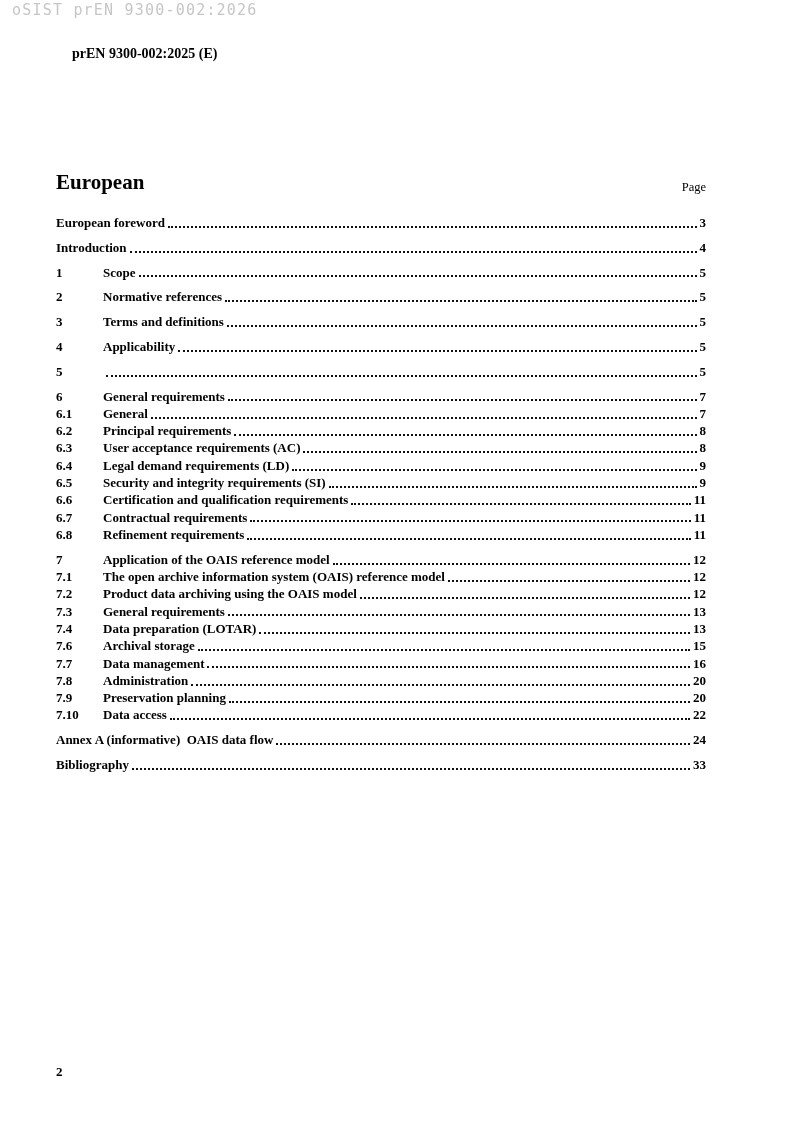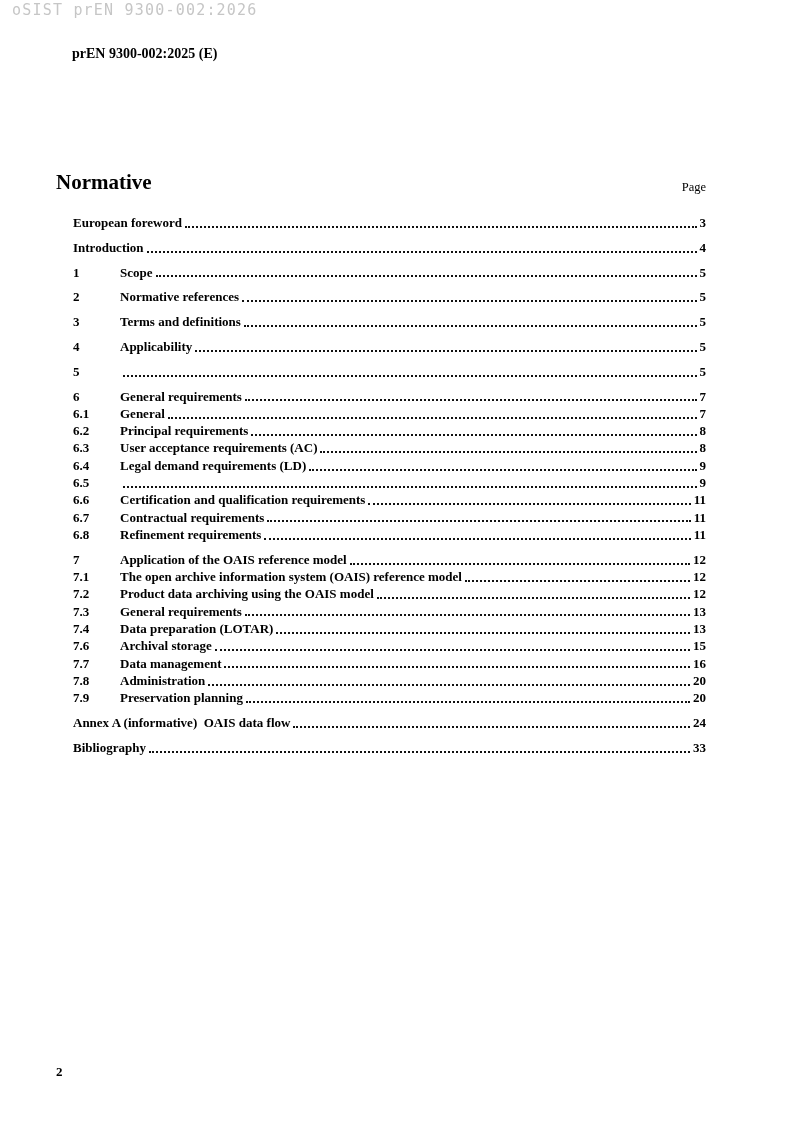--- a/index.html
+++ b/index.html
@@ -47,21 +47,21 @@
   .page-label {
     font-size: 12.5px;
     font-weight: normal;
   }
   .toc {
     position: absolute;
     top: 214px;
     left: 56px;
     right: 87px;
   }
-  .toc-group { margin-bottom: 7.5px; margin-left: 17px; }
+  .toc-group { margin-bottom: 7.5px; }
   .toc-row {
     display: flex;
     align-items: flex-end;
     line-height: 17.3px;
     font-size: 13px;
     font-weight: bold;
     white-space: nowrap;
   }
   .toc-num { flex: 0 0 47px; }
   .toc-title { white-space: pre; }
@@ -81,21 +81,21 @@
   }
 </style>
 </head>
 <body>
 
 <div class="watermark">oSIST prEN 9300-002:2026</div>
 
 <div class="doc-header">prEN 9300-002:2025 (E)</div>
 
 <div class="contents-row">
-  <span class="contents-title">Normative</span>
+  <span class="contents-title">European</span>
   <span class="page-label">Page</span>
 </div>
 
 <div class="toc">
     <div class="toc-group">
       <div class="toc-row">
         <span class="toc-title">European foreword</span>
         <span class="leader"></span>
         <span class="toc-page">3</span>
       </div>
@@ -172,20 +172,21 @@
         <span class="toc-page">8</span>
       </div>
       <div class="toc-row">
         <span class="toc-num">6.4</span>
         <span class="toc-title">Legal demand requirements (LD)</span>
         <span class="leader"></span>
         <span class="toc-page">9</span>
       </div>
       <div class="toc-row">
         <span class="toc-num">6.5</span>
+        <span class="toc-title">Security and integrity requirements (SI)</span>
         <span class="leader"></span>
         <span class="toc-page">9</span>
       </div>
       <div class="toc-row">
         <span class="toc-num">6.6</span>
         <span class="toc-title">Certification and qualification requirements</span>
         <span class="leader"></span>
         <span class="toc-page">11</span>
       </div>
       <div class="toc-row">
@@ -249,20 +250,26 @@
         <span class="toc-title">Administration</span>
         <span class="leader"></span>
         <span class="toc-page">20</span>
       </div>
       <div class="toc-row">
         <span class="toc-num">7.9</span>
         <span class="toc-title">Preservation planning</span>
         <span class="leader"></span>
         <span class="toc-page">20</span>
       </div>
+      <div class="toc-row">
+        <span class="toc-num">7.10</span>
+        <span class="toc-title">Data access</span>
+        <span class="leader"></span>
+        <span class="toc-page">22</span>
+      </div>
     </div>
     <div class="toc-group">
       <div class="toc-row">
         <span class="toc-title">Annex A (informative)  OAIS data flow</span>
         <span class="leader"></span>
         <span class="toc-page">24</span>
       </div>
     </div>
     <div class="toc-group">
       <div class="toc-row">

